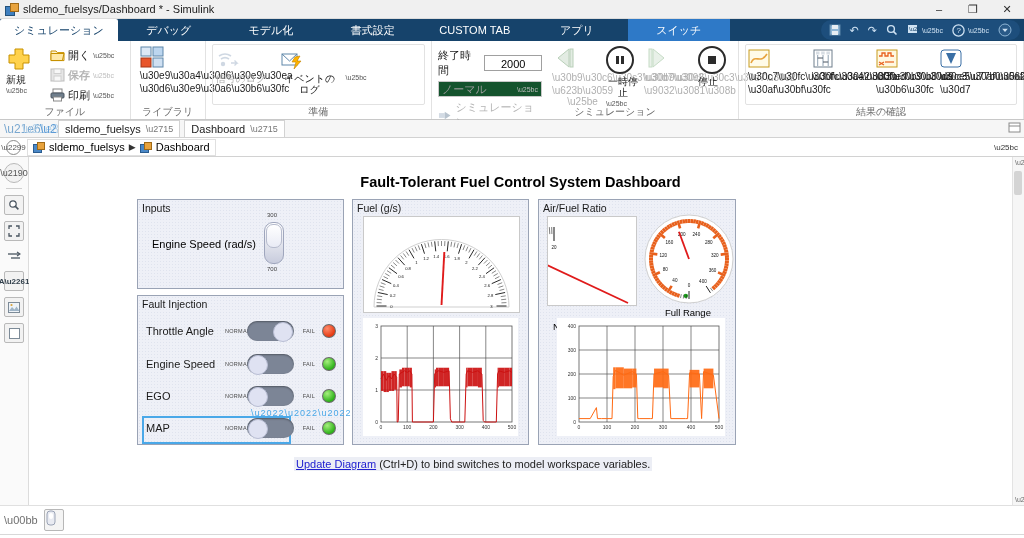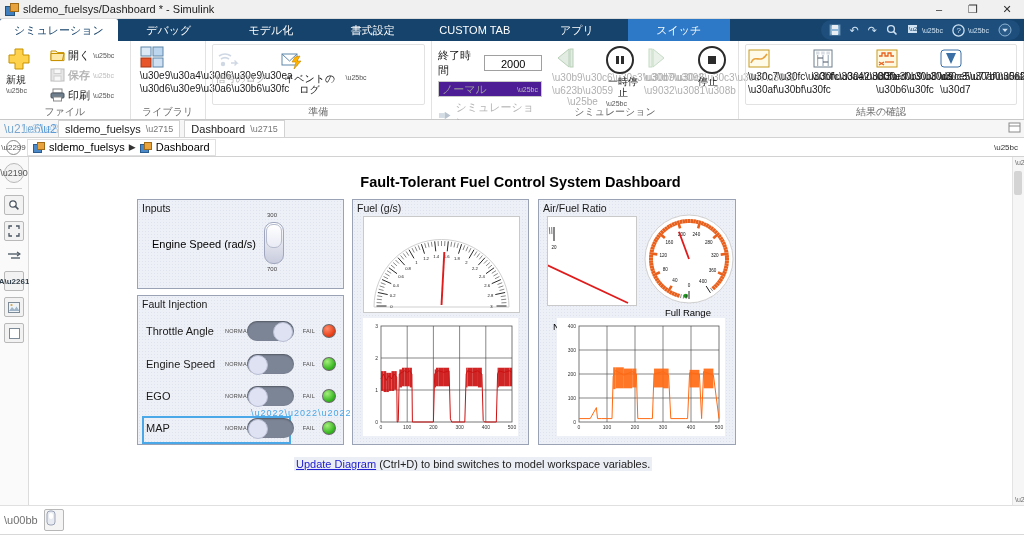--- a/index.html
+++ b/index.html
@@ -46,21 +46,21 @@
   .caret{font-size:7px;color:#555;}
   .caret.dim{color:#bdbdbd;}
   .col{display:flex;flex-direction:column;justify-content:center;gap:2px;}
 
   
   .simfields{display:flex;flex-direction:column;gap:3px;padding-top:4px;}
   .fieldrow{display:flex;align-items:center;gap:5px;}
   .fieldrow .flab{font-size:11px;color:#1a1a1a;}
   .txtin{width:58px;height:16px;border:1px solid #a0a0a0;background:#fff;font-size:11px;
          padding:0 16px;line-height:16px;color:#000;box-sizing:border-box;}
-  .selin{width:104px;height:16px;border:1px solid #c8c8c8;background:#4c1d95;font-size:11px;
+  .selin{width:104px;height:16px;border:1px solid #c8c8c8;background:#14532d;font-size:11px;
          color:#9a9a9a;padding:0 3px;line-height:15px;box-sizing:border-box;
          display:flex;align-items:center;justify-content:space-between;}
   .restart{display:flex;align-items:center;gap:4px;font-size:11px;color:#b4b4b4;}
 
   .circbtn{width:24px;height:24px;border-radius:50%;border:2px solid #2b2b2b;background:#fff;
            display:flex;align-items:center;justify-content:center;}
 
   
   .modeltabs{height:17px;background:#f6f6f6;border-bottom:1px solid #d2d2d2;display:flex;align-items:center;
              gap:4px;padding-left:4px;position:relative;}

